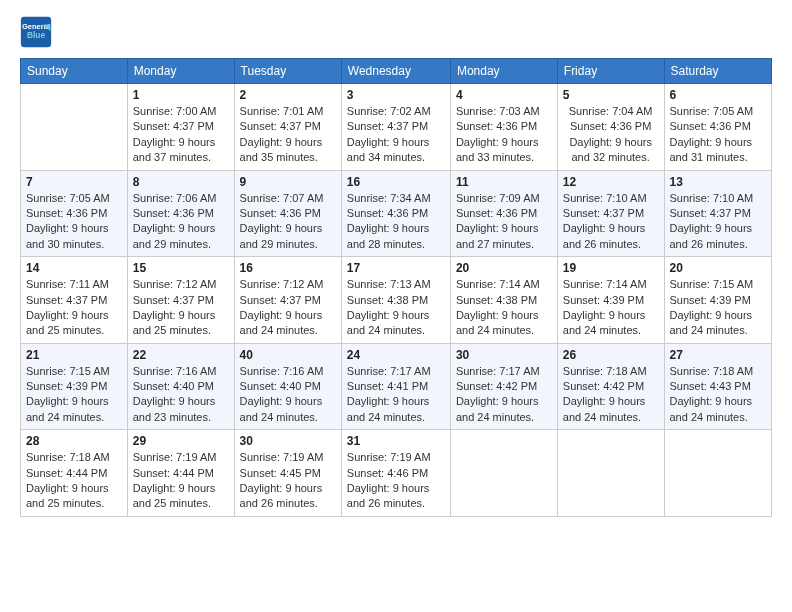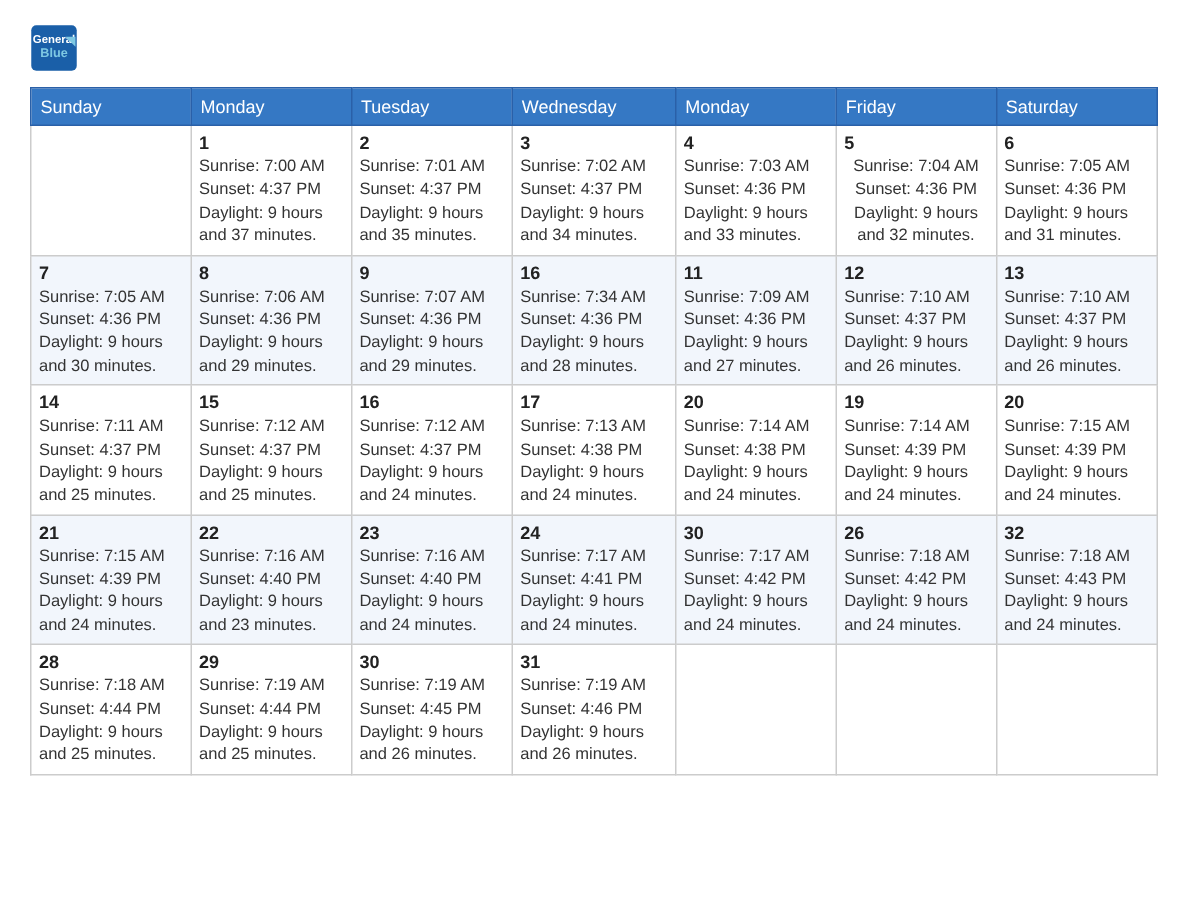--- a/index.html
+++ b/index.html
@@ -274,21 +274,21 @@
 and 24 minutes.</div>
           </td>
           <td>
             <span class="day-number">22</span>
             <div class="day-info" style="white-space: pre-line;">Sunrise: 7:16 AM
 Sunset: 4:40 PM
 Daylight: 9 hours
 and 23 minutes.</div>
           </td>
           <td>
-            <span class="day-number">23</span>
+            <span class="day-number">40</span>
             <div class="day-info" style="white-space: pre-line;">Sunrise: 7:16 AM
 Sunset: 4:40 PM
 Daylight: 9 hours
 and 24 minutes.</div>
           </td>
           <td>
             <span class="day-number">24</span>
             <div class="day-info" style="white-space: pre-line;">Sunrise: 7:17 AM
 Sunset: 4:41 PM
 Daylight: 9 hours
@@ -302,21 +302,21 @@
 and 24 minutes.</div>
           </td>
           <td>
             <span class="day-number">26</span>
             <div class="day-info" style="white-space: pre-line;">Sunrise: 7:18 AM
 Sunset: 4:42 PM
 Daylight: 9 hours
 and 24 minutes.</div>
           </td>
           <td>
-            <span class="day-number">32</span>
+            <span class="day-number">27</span>
             <div class="day-info" style="white-space: pre-line;">Sunrise: 7:18 AM
 Sunset: 4:43 PM
 Daylight: 9 hours
 and 24 minutes.</div>
           </td>
         </tr>
         <tr>
           <td>
             <span class="day-number">28</span>
             <div class="day-info" style="white-space: pre-line;">Sunrise: 7:18 AM

